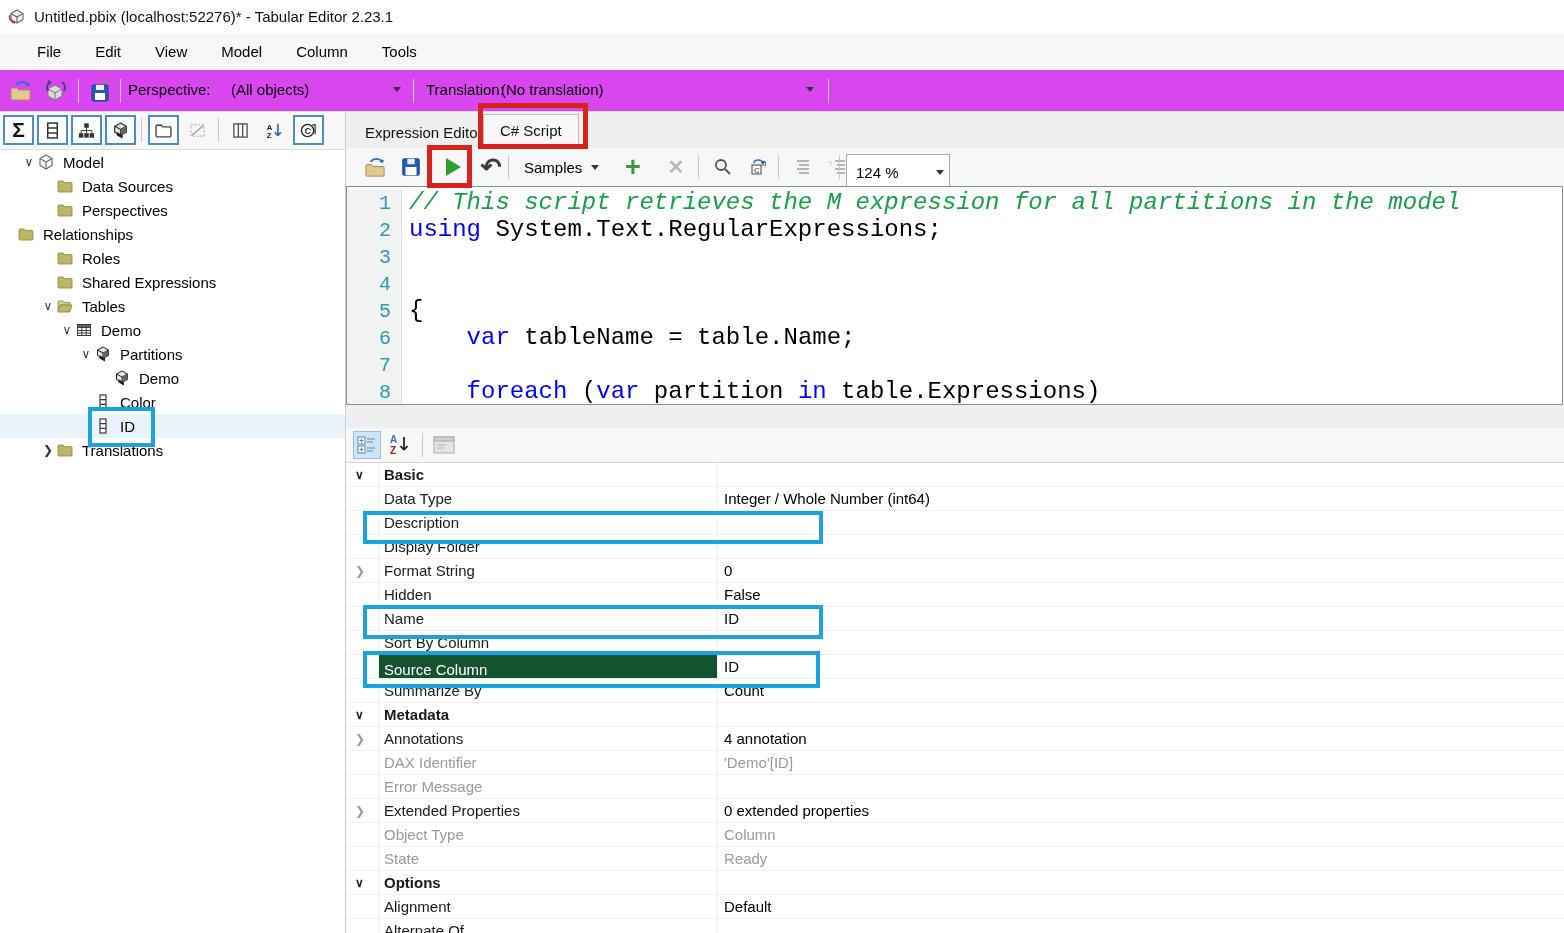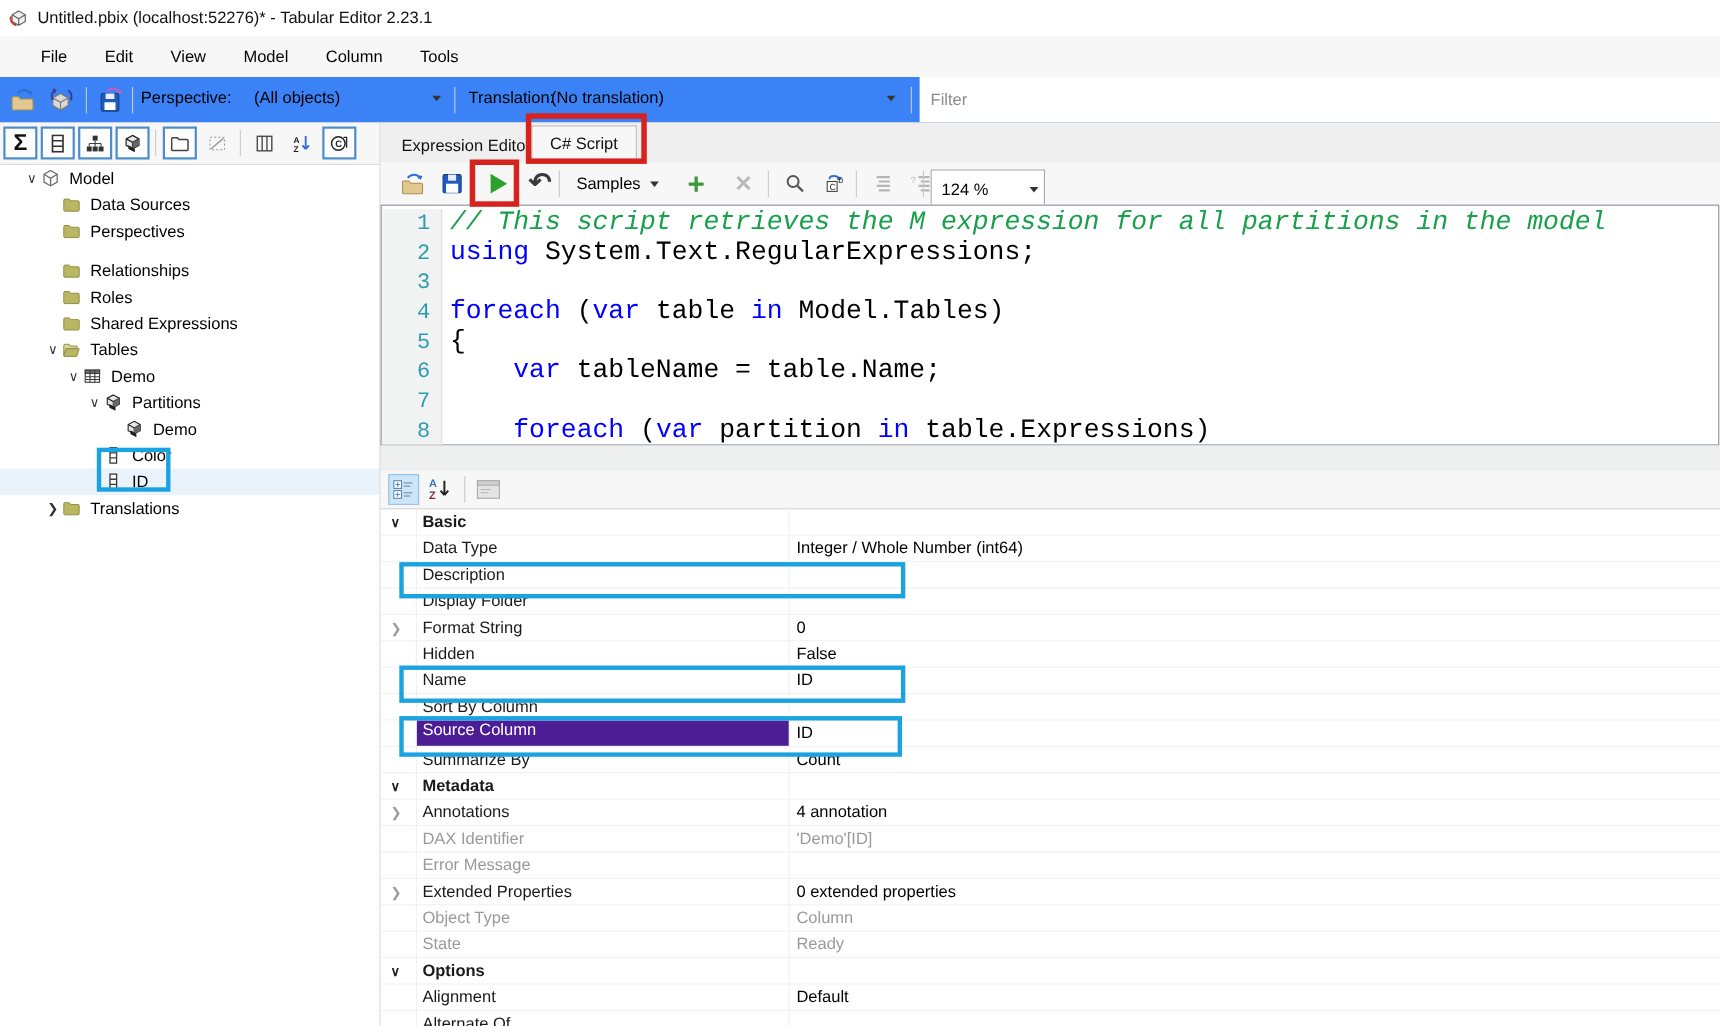--- a/index.html
+++ b/index.html
@@ -5,21 +5,21 @@
   html,body{margin:0;padding:0;background:#ddd;}
   .app{position:relative;width:1564px;height:933px;background:#fff;overflow:hidden;
        font-family:"Liberation Sans",sans-serif;color:#000;font-size:15px;}
   .abs{position:absolute;}
 
   
   .titlebar{left:0;top:0;width:1564px;height:33px;background:#fff;display:flex;align-items:center;gap:8px;padding-left:8px;box-sizing:border-box;}
   .titlebar .title{font-size:15px;color:#111;}
   .menubar{left:0;top:33px;width:1564px;height:37px;background:#f7f7f7;display:flex;align-items:center;padding-left:20px;box-sizing:border-box;}
   .menu-item{padding:0 17px;height:100%;display:flex;align-items:center;cursor:default;}
-  .toolbar1{left:0;top:70px;width:1564px;height:42px;background:#3b82f6;border-bottom:1px solid #dcdcdc;box-sizing:border-box;}
+  .toolbar1{left:0;top:70px;width:1564px;height:42px;background:#d946ef;border-bottom:1px solid #dcdcdc;box-sizing:border-box;}
   .sep{position:absolute;top:9px;width:1px;height:24px;background:#c9c9c9;}
   .tbico{position:absolute;top:6px;width:30px;height:30px;display:flex;align-items:center;justify-content:center;}
   .combo-arrow{width:0;height:0;border-left:4px solid transparent;border-right:4px solid transparent;border-top:5px solid #333;display:inline-block;}
   .filterbox{position:absolute;left:836px;top:0;right:0;height:41px;background:#fff;display:flex;align-items:center;padding-left:10px;color:#8a8a8a;}
 
   
   .tree-toolbar{left:0;top:112px;width:345px;height:38px;background:#f7f7f7;border-bottom:1px solid #d9d9d9;box-sizing:border-box;}
   .tgl{position:absolute;top:3px;width:31px;height:30px;display:flex;align-items:center;justify-content:center;box-sizing:border-box;background:transparent;}
   .tgl.on{border:2px solid #4b8ccb;background:#fdfdfd;}
   .sigma{font-size:21px;font-weight:bold;color:#111;}
@@ -71,21 +71,21 @@
   .propgrid{left:346px;top:462px;width:1218px;height:471px;background:#fff;border-top:1px solid #d5d5d5;box-sizing:border-box;overflow:hidden;}
   .pgv1{position:absolute;left:32px;top:0;bottom:0;width:1px;background:#eef1f4;}
   .pgv2{position:absolute;left:371px;top:0;bottom:0;width:1px;background:#eef1f4;}
   .prow{position:relative;height:24px;border-bottom:1px solid #eef2f6;box-sizing:border-box;display:flex;align-items:center;}
   .prow .pexp{position:absolute;left:9px;color:#9a9a9a;font-size:12px;}
   .prow .plabel{position:absolute;left:38px;color:#1a1a1a;}
   .prow .pvalue{position:absolute;left:378px;color:#000;}
   .prow.section .plabel{font-weight:bold;}
   .prow.section .pexp{color:#222;font-weight:bold;}
   .prow .gray{color:#9a9a9a;}
-  .selcell{position:absolute;left:33px;top:0;width:338px;height:23px;background:#4c1d95;display:flex;align-items:flex-start;}
+  .selcell{position:absolute;left:33px;top:0;width:338px;height:23px;background:#14532d;display:flex;align-items:flex-end;}
   .selcell span{padding-left:5px;color:#fff;}
 
   
   .bluebox{position:absolute;border:4px solid #1ba3e1;box-sizing:border-box;pointer-events:none;}
   .redbox{position:absolute;border:5px solid #d6231e;box-sizing:border-box;pointer-events:none;}
 
   svg{display:block;}
   .icon16 svg{width:17px;height:17px;}
 </style>
 </head>
@@ -138,23 +138,20 @@
     </span>
     <span class="sep" style="left:120px"></span>
     <span class="abs" style="left:128px;top:11px">Perspective:</span>
     <span class="abs" style="left:231px;top:11px">(All objects)</span>
     <span class="abs combo-arrow" style="left:393px;top:17px"></span>
     <span class="sep" style="left:413px"></span>
     <span class="abs" style="left:426px;top:11px">Translation:</span>
     <span class="abs" style="left:501px;top:11px">(No translation)</span>
     <span class="abs combo-arrow" style="left:806px;top:17px"></span>
     <span class="sep" style="left:828px"></span>
-    <div class="filterbox">
-      <span>Filter</span>
-    </div>
   </div>
 
   <div class="abs tree-toolbar" id="treeToolbar">
       <span class="tgl on" style="left: 3px;">
         <span class="icon16"><span class="sigma">Σ</span></span>
       </span>
       <span class="tgl on" style="left: 37px;">
         <span class="icon16">
           <svg width="15" height="19" viewBox="0 0 12 16">
             <rect x="1.5" y="1" width="9" height="14" fill="#fff" stroke="#333" stroke-width="1.4"></rect>
@@ -250,21 +247,21 @@
       </div>
       <div class="tree-row" style="padding-left: 39px;">
         <span class="chev"></span>
         <span class="ticon">
           <svg viewBox="0 0 16 16">
             <path d="M1 4q0-1 1-1h4l1.3 1.6H14q1 0 1 1V13q0 1-1 1H2q-1 0-1-1Z" fill="#b9b664" stroke="#91903f" stroke-width="0.9"></path>
           </svg>
         </span>
         <span>Perspectives</span>
       </div>
-      <div class="tree-row" style="padding-left: 39px; margin-top: 12px;">
+      <div class="tree-row" style="">
         <span class="chev"></span>
         <span class="ticon">
           <svg viewBox="0 0 16 16">
             <path d="M1 4q0-1 1-1h4l1.3 1.6H14q1 0 1 1V13q0 1-1 1H2q-1 0-1-1Z" fill="#b9b664" stroke="#91903f" stroke-width="0.9"></path>
           </svg>
         </span>
         <span>Relationships</span>
       </div>
       <div class="tree-row" style="padding-left: 39px;">
         <span class="chev"></span>
@@ -426,21 +423,21 @@
           <span class="combo-arrow"></span>
         </span>
     </span>
   </div>
 
   <div class="abs code">
     <div class="codelines" id="codelines">
         <div class="cl"><span class="num">1</span><span class="src"><span class="tok-c">// This script retrieves the M expression for all partitions in the model</span></span></div>
         <div class="cl"><span class="num">2</span><span class="src"><span class="tok-k">using</span><span class="tok-p"> System.Text.RegularExpressions;</span></span></div>
         <div class="cl"><span class="num">3</span><span class="src"></span></div>
-        <div class="cl"><span class="num">4</span><span class="src"><span class="tok-k">foreach</span><span class="tok-p"> (</span><span class="tok-k">var</span><span class="tok-p"> table </span><span class="tok-k">in</span><span class="tok-p"> Model.Tables)</span></span></div>
+        <div class="cl"><span class="num">4</span></div>
         <div class="cl"><span class="num">5</span><span class="src"><span class="tok-p">{</span></span></div>
         <div class="cl"><span class="num">6</span><span class="src"><span class="tok-p">    </span><span class="tok-k">var</span><span class="tok-p"> tableName = table.Name;</span></span></div>
         <div class="cl"><span class="num">7</span><span class="src"></span></div>
         <div class="cl"><span class="num">8</span><span class="src"><span class="tok-p">    </span><span class="tok-k">foreach</span><span class="tok-p"> (</span><span class="tok-k">var</span><span class="tok-p"> partition </span><span class="tok-k">in</span><span class="tok-p"> table.Expressions)</span></span></div>
       </div>
   </div>
 
   <div class="abs gap"></div>
 
   <div class="abs pg-toolbar">

